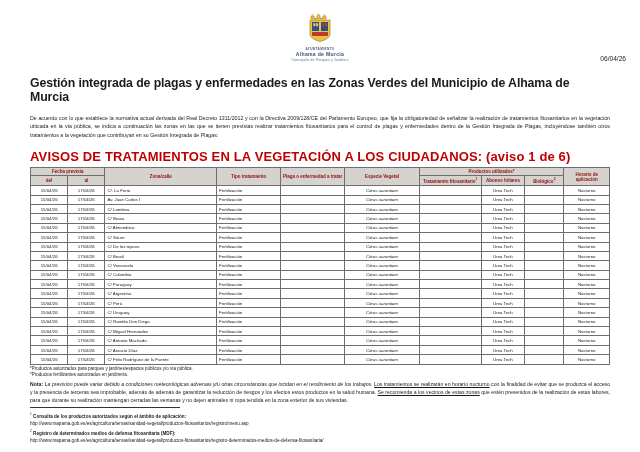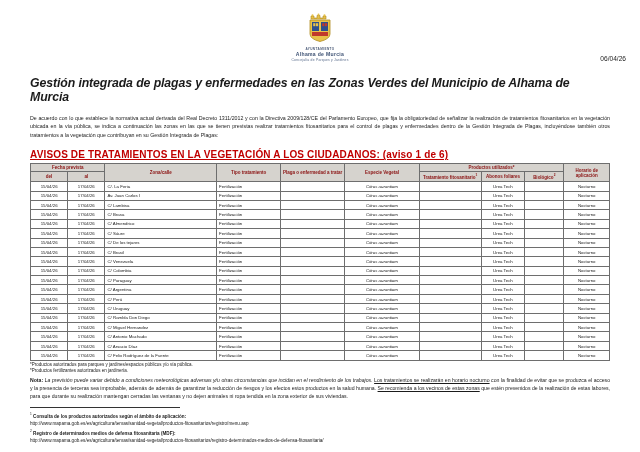--- a/index.html
+++ b/index.html
@@ -64,38 +64,36 @@
     color: #222;
   }
 
   h1.title {
     margin: 14px 20px 0 20px;
     font-size: 12.3px;
     line-height: 14.5px;
     font-weight: bold;
     color: #1b1b1b;
     letter-spacing: -0.1px;
-    font-style: italic;
   }
 
   p.intro {
     margin: 9px 20px 0 20px;
     font-size: 5.25px;
     line-height: 8.6px;
     text-align: justify;
     color: #1b1b1b;
   }
 
   h2.red-heading {
     margin: 10px 20px 3px 20px;
-    font-size: 10px;
+    font-size: 13px;
     font-weight: bold;
     color: #c00000;
     letter-spacing: 0.15px;
-    text-decoration: underline;
   }
 
   
   table.avisos {
     margin: 0 20px;
     width: calc(100% - 40px);
     border-collapse: collapse;
     table-layout: fixed;
     font-size: 4.3px;
   }

